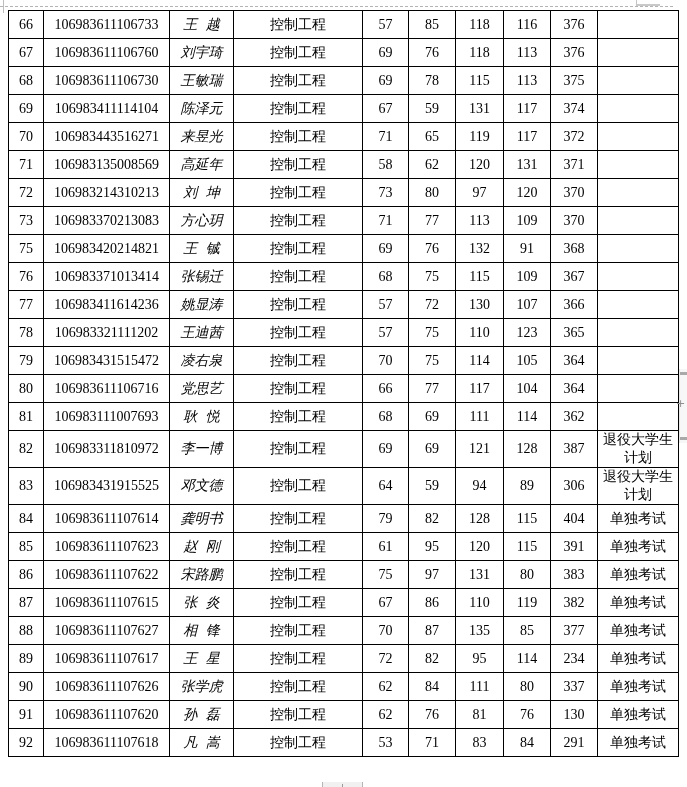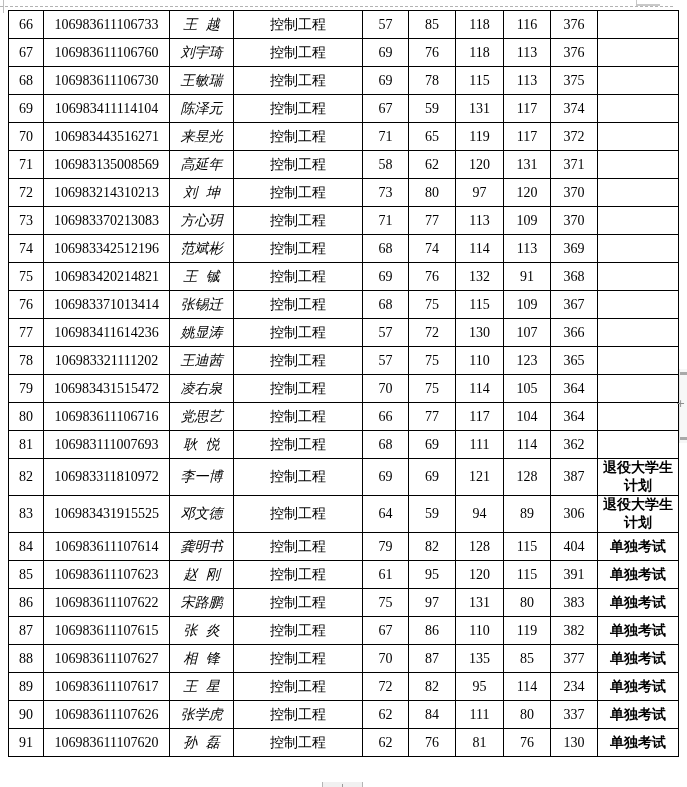--- a/index.html
+++ b/index.html
@@ -42,21 +42,21 @@
     font-size: 14px;
     color: #000000;
     overflow: hidden;
     line-height: 18px;
   }
   table.results tr { height: 28px; }
   td.col-no { vertical-align: top; padding-top: 3px; font-size: 13px; }
   td.col-id { font-size: 14px; }
   td.col-name { font-size: 14px; font-style: italic; }
   td.col-major { font-size: 14px; font-family: Liberation Mono, monospace; }
-  td.col-note { padding: 3px 6px; line-height: 19px; font-size: 14px; font-weight: bold; }
+  td.col-note { padding: 3px 6px; line-height: 19px; font-size: 14px; }
   .name-spaced { letter-spacing: 0.6em; margin-right: -0.6em; }
   
   .scrollbar-fragment {
     position: absolute; left: 679px; top: 369px; width: 8px; height: 74px;
     background: #f7f7f7;
     border-left: 1px solid #e8e8e8;
   }
   .scrollbar-cap-top, .scrollbar-cap-bottom {
     position: absolute; left: 0; right: 0; height: 3px; background: #a9a9a9;
   }
@@ -191,32 +191,20 @@
         <td class="col-name">方心玥</td>
         <td class="col-major">控制工程</td>
         <td class="col-s1">71</td>
         <td class="col-s2">77</td>
         <td class="col-s3">113</td>
         <td class="col-s4">109</td>
         <td class="col-total">370</td>
         <td class="col-note"></td>
       </tr>
       <tr>
-        <td class="col-no">74</td>
-        <td class="col-id">106983342512196</td>
-        <td class="col-name">范斌彬</td>
-        <td class="col-major">控制工程</td>
-        <td class="col-s1">68</td>
-        <td class="col-s2">74</td>
-        <td class="col-s3">114</td>
-        <td class="col-s4">113</td>
-        <td class="col-total">369</td>
-        <td class="col-note"></td>
-      </tr>
-      <tr>
         <td class="col-no">75</td>
         <td class="col-id">106983420214821</td>
         <td class="col-name"><span class="name-spaced">王铖</span></td>
         <td class="col-major">控制工程</td>
         <td class="col-s1">69</td>
         <td class="col-s2">76</td>
         <td class="col-s3">132</td>
         <td class="col-s4">91</td>
         <td class="col-total">368</td>
         <td class="col-note"></td>
@@ -404,20 +392,32 @@
       <tr>
         <td class="col-no">91</td>
         <td class="col-id">106983611107620</td>
         <td class="col-name"><span class="name-spaced">孙磊</span></td>
         <td class="col-major">控制工程</td>
         <td class="col-s1">62</td>
         <td class="col-s2">76</td>
         <td class="col-s3">81</td>
         <td class="col-s4">76</td>
         <td class="col-total">130</td>
+        <td class="col-note">单独考试</td>
+      </tr>
+      <tr>
+        <td class="col-no">92</td>
+        <td class="col-id">106983611107618</td>
+        <td class="col-name"><span class="name-spaced">凡嵩</span></td>
+        <td class="col-major">控制工程</td>
+        <td class="col-s1">53</td>
+        <td class="col-s2">71</td>
+        <td class="col-s3">83</td>
+        <td class="col-s4">84</td>
+        <td class="col-total">291</td>
         <td class="col-note">单独考试</td>
       </tr>
     </tbody>
 </table>
 
 <div class="scrollbar-fragment">
   <div class="scrollbar-cap-top"></div>
   <div class="scrollbar-cap-bottom"></div>
   <div class="scrollbar-plus">+</div>
 </div>

